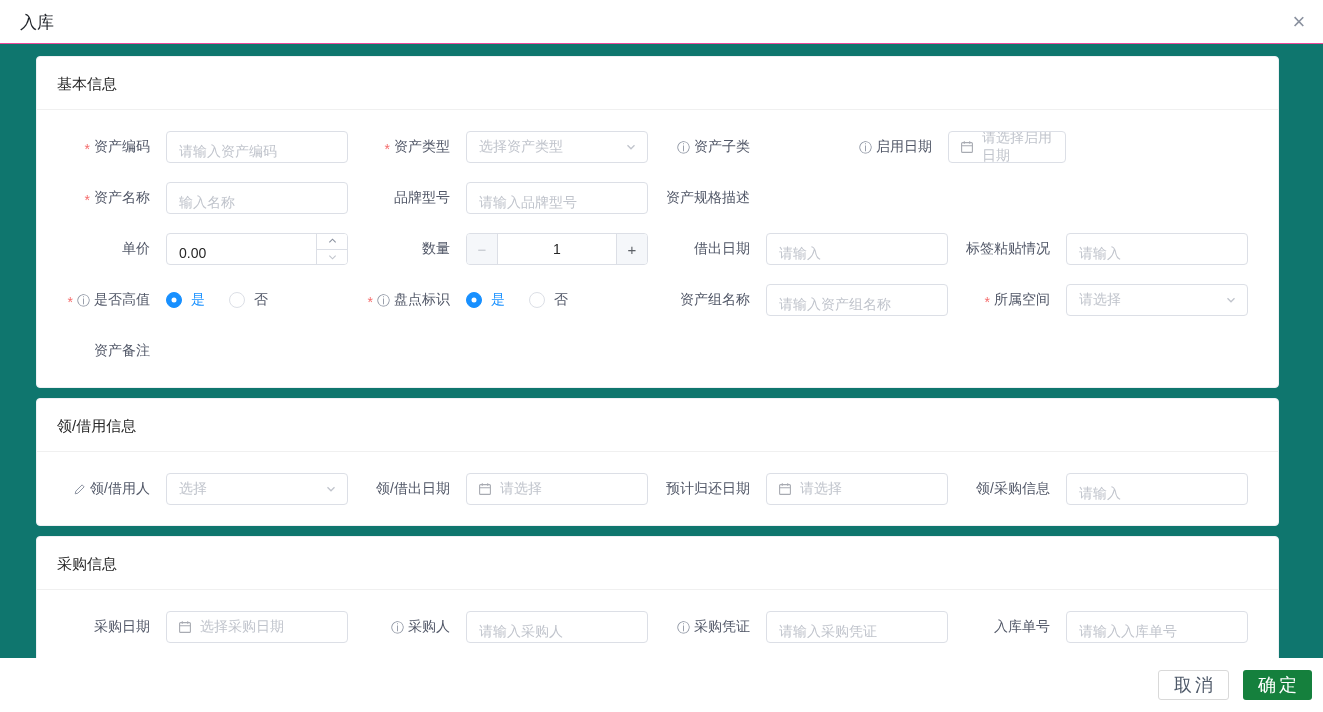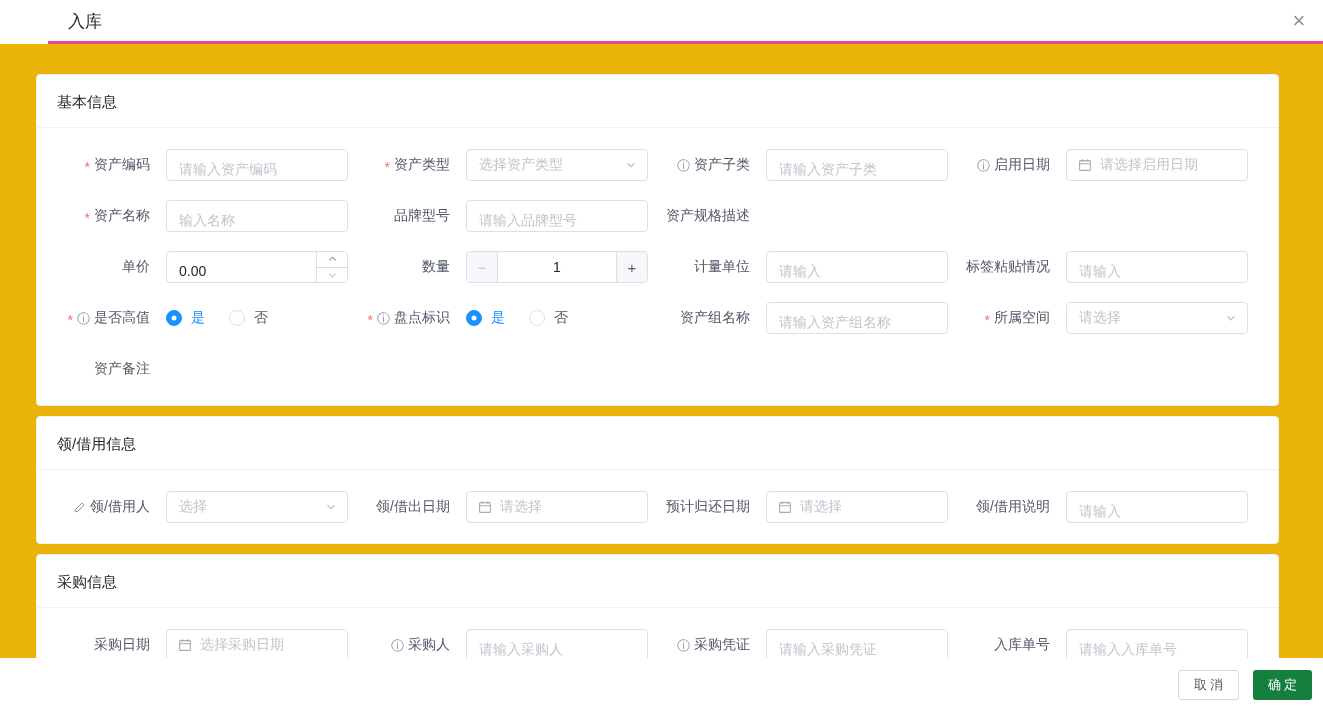--- a/index.html
+++ b/index.html
@@ -1,26 +1,26 @@
 <!DOCTYPE html>
 <html><head>
 <meta charset="utf-8">
 <style>
   * { margin:0; padding:0; box-sizing:border-box; }
   html,body { width:1323px; height:712px; overflow:hidden; background:#fff;
     font-family:"Liberation Sans","DejaVu Sans",sans-serif; }
   
-  .dlg-header { position:relative; height:44px; background:#fff; border-bottom:3px solid #ec4899;margin-left:48px; }
+  .dlg-header { position:relative; height:44px; background:#fff; border-bottom:1px solid #ec4899; }
   .dlg-title { position:absolute; left:20px; top:50%; transform:translateY(-50%);
     font-size:17px; color:#1f2329; }
   .dlg-close { position:absolute; right:10px; top:50%; transform:translateY(-50%);
     width:28px; height:28px; display:flex; align-items:center; justify-content:center;
     font-size:22px; color:#8a919f; cursor:pointer; line-height:1; }
   
-  .dlg-body { height:614px; background:#eab308; padding-top:30px; overflow:hidden; }
+  .dlg-body { height:614px; background:#0f766e; padding-top:12px; overflow:hidden; }
   .card { width:1243px; margin:0 0 10px 36px; background:#fff; border-radius:4px;
     border:1px solid #eef0f4; }
   .card-header { height:53px; line-height:53px; padding-left:20px; font-size:15px;
     font-weight:500; color:#262626; border-bottom:1px solid #f0f0f0; }
   .card-body { padding:21px 0 20px 0; }
   .form-row { display:grid;
     grid-template-columns:129px 182px 118px 182px 118px 182px 118px 182px;
     align-items:center; height:32px; margin-bottom:19px; }
   .form-row:last-child { margin-bottom:0; }
   .lbl { display:flex; justify-content:flex-end; align-items:center; gap:4px;
@@ -62,21 +62,21 @@
   .radio { width:16px; height:16px; border-radius:50%; border:1px solid #dcdfe6;
     background:#fff; position:relative; flex:0 0 16px; }
   .radio.checked { border-color:#1890ff; background:#1890ff; }
   .radio.checked::after { content:""; position:absolute; left:50%; top:50%;
     width:5px; height:5px; border-radius:50%; background:#fff; transform:translate(-50%,-50%); }
   .radio-lab { font-size:14px; color:#515767; }
   .radio-opt.sel .radio-lab { color:#1890ff; }
   
   .dlg-footer { height:54px; background:#fff; display:flex; align-items:center;
     justify-content:flex-end; padding-right:11px; gap:14px; }
-  .btn { height:30px; border-radius:3px; font-size:13px; display:flex; align-items:center;
+  .btn { height:30px; border-radius:3px; font-size:18px; display:flex; align-items:center;
     justify-content:center; letter-spacing:3px; padding:0 12px 0 15px; cursor:pointer;
     font-family:"Liberation Sans","DejaVu Sans",sans-serif; border:none; }
   .btn-cancel { background:#fff; border:1px solid #d9d9d9; color:#4e5969; }
   .btn-confirm { background:#15803d; color:#fff; }
 </style>
 </head>
 <body>
 
 <div class="dlg-header">
   <div class="dlg-title">入库</div>
@@ -105,23 +105,20 @@
           <span class="ph">选择资产类型</span>
           <span class="chev">
             <svg width="12" height="12" viewBox="0 0 12 12">
                 <path d="M2.5 4.2 L6 7.8 L9.5 4.2" stroke="#c0c4cc" stroke-width="1.3" fill="none"></path>
               </svg>
           </span>
         </div>
         <div class="lbl">
           <span class="info-i">ⓘ</span>
           <span>资产子类</span>
-        </div>
-        <div class="ctl">
-          <input class="inp" placeholder="请输入资产子类" style="">
         </div>
         <div class="lbl">
           <span class="info-i">ⓘ</span>
           <span>启用日期</span>
         </div>
         <div class="ctl date">
           <span class="cal">
             <svg width="14" height="14" viewBox="0 0 14 14" fill="none" stroke="#a8abb2" stroke-width="1.1">
                 <rect x="1.6" y="2.6" width="10.8" height="9.8" rx="1"></rect>
                 <path d="M4.3 1.2 v2.6 M9.7 1.2 v2.6 M1.6 5.8 h10.8"></path>
@@ -171,21 +168,21 @@
         </div>
         <div class="lbl">
           <span>数量</span>
         </div>
         <div class="ctl">
           <span class="step-btn step-minus">−</span>
           <span class="step-val">1</span>
           <span class="step-btn step-plus">+</span>
         </div>
         <div class="lbl">
-          <span>计量单位</span>
+          <span>借出日期</span>
         </div>
         <div class="ctl">
           <input class="inp" placeholder="请输入" style="">
         </div>
         <div class="lbl">
           <span>标签粘贴情况</span>
         </div>
         <div class="ctl">
           <input class="inp" placeholder="请输入" style="">
         </div>
@@ -288,21 +285,21 @@
         <div class="ctl date">
           <span class="cal">
             <svg width="14" height="14" viewBox="0 0 14 14" fill="none" stroke="#a8abb2" stroke-width="1.1">
                 <rect x="1.6" y="2.6" width="10.8" height="9.8" rx="1"></rect>
                 <path d="M4.3 1.2 v2.6 M9.7 1.2 v2.6 M1.6 5.8 h10.8"></path>
               </svg>
           </span>
           <span class="ph">请选择</span>
         </div>
         <div class="lbl">
-          <span>领/借用说明</span>
+          <span>领/采购信息</span>
         </div>
         <div class="ctl">
           <input class="inp" placeholder="请输入" style="">
         </div>
       </div>
     </div>
   </div>
 
   <div class="card">
     <div class="card-header">采购信息</div>

